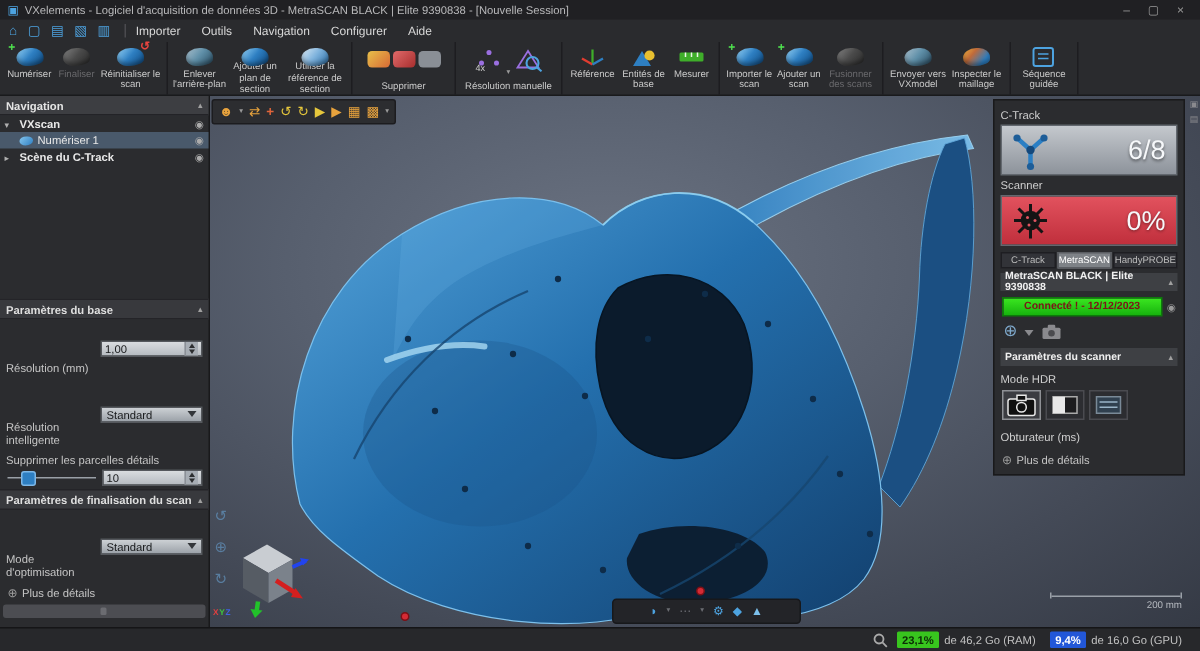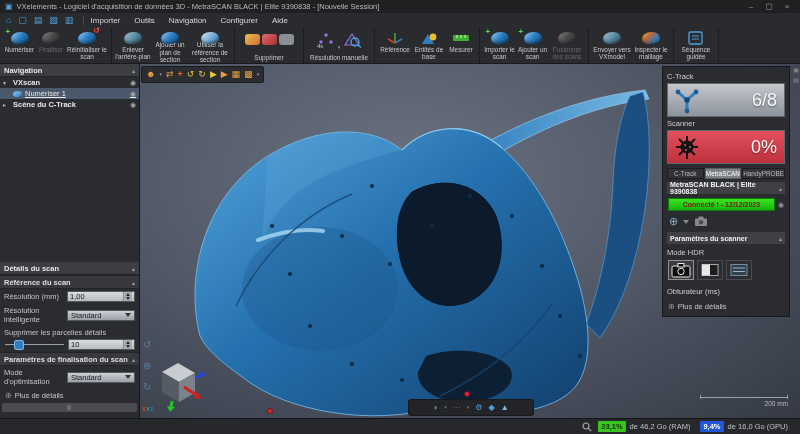--- a/index.html
+++ b/index.html
@@ -40,28 +40,28 @@
   .chip.gray{background:#8a8f96;}
   .glab{position:absolute;bottom:2px;left:0;right:0;text-align:center;font-size:6.4px;color:#c9c9c9;}
   .gicons{display:flex;align-items:flex-start;}
   .caret{font-size:5px;color:#9a9a9a;align-self:center;margin:0 1px;}
   
   #leftpanel{left:0;top:64px;width:140px;height:354px;background:#2b2c2f;border-right:1px solid #19191b;box-sizing:border-box;font-size:7.5px;display:flex;flex-direction:column;}
   .phead{height:12px;min-height:12px;background:#3d3e42;display:flex;align-items:center;padding:0 4px;color:#e5e5e5;font-weight:bold;border-bottom:1px solid #232327;}
   .phead .hic{margin-left:auto;color:#a0a0a0;font-size:6px;font-weight:normal;}
   .trow{height:11px;display:flex;align-items:center;padding:0 3px;color:#e8e8e8;gap:3px;}
   .trow .exp{width:7px;color:#b0b0b0;font-size:6px;}
-  .trow.sel{background:#49596b;text-decoration:underline;}
+  .trow.sel{background:#49596b;}
   .trow .eye{margin-left:auto;font-size:7px;color:#ababab;}
   .treeicon{width:9px;height:6px;border-radius:50% 40% 55% 45%;background:linear-gradient(130deg,#85c6ef,#2e7fc2);display:inline-block;}
   .navspacer{flex:1;}
   .shead{height:12px;min-height:12px;background:#38393d;display:flex;align-items:center;padding:0 4px;color:#dedede;font-weight:bold;border-top:1px solid #242428;border-bottom:1px solid #242428;}
   .shead .hic{margin-left:auto;color:#a0a0a0;font-size:6px;font-weight:normal;}
   .frow{display:flex;align-items:center;padding:2px 4px;gap:3px;}
-  .flabel{width:60px;color:#c5c5c5;}
+  .flabel{width:60px;color:#c5c5c5;margin-top:26px;}
   .fullrow{padding:2px 4px 0;color:#c5c5c5;}
   .finput{flex:1;height:11px;background:linear-gradient(#d9dcdf,#b6bbc1);border:1px solid #55585d;color:#17191b;display:flex;align-items:center;padding:0 2px;box-sizing:border-box;}
   .finput .fv{flex:1;}
   .spin{width:8px;height:100%;background:#a7adb4;border-left:1px solid #8b9097;display:flex;flex-direction:column;align-items:center;justify-content:center;gap:1px;}
   .spin i{display:block;width:0;height:0;border-left:2px solid transparent;border-right:2px solid transparent;}
   .spin i.up{border-bottom:3px solid #2c2e30;}
   .spin i.dn{border-top:3px solid #2c2e30;}
   .fselect{flex:1;height:11px;background:linear-gradient(#ccd0d4,#9ba1a8);border:1px solid #55585d;color:#17191b;display:flex;align-items:center;padding:0 3px;box-sizing:border-box;}
   .fselect .sv{flex:1;}
   .fselect .sc{width:0;height:0;border-left:3px solid transparent;border-right:3px solid transparent;border-top:4px solid #33363a;}
@@ -410,26 +410,22 @@
     <span>Numériser 1</span>
     <span class="eye">◉</span>
   </div>
   <div class="trow">
     <span class="exp">▸</span>
     <b>Scène du C-Track</b>
     <span class="eye">◉</span>
   </div>
   <div class="navspacer"></div>
 
-  <div class="phead">
-    <span>Détails du scan</span>
-    <span class="hic">▴</span>
-  </div>
   <div class="shead">
-    <span>Référence du scan</span>
+    <span>Paramètres du base</span>
     <span class="hic">▴</span>
   </div>
   <div class="frow">
     <span class="flabel">Résolution (mm)</span>
     <span class="finput">
       <span class="fv">1,00</span>
       <span class="spin">
           <i class="up"></i>
           <i class="dn"></i>
         </span>

